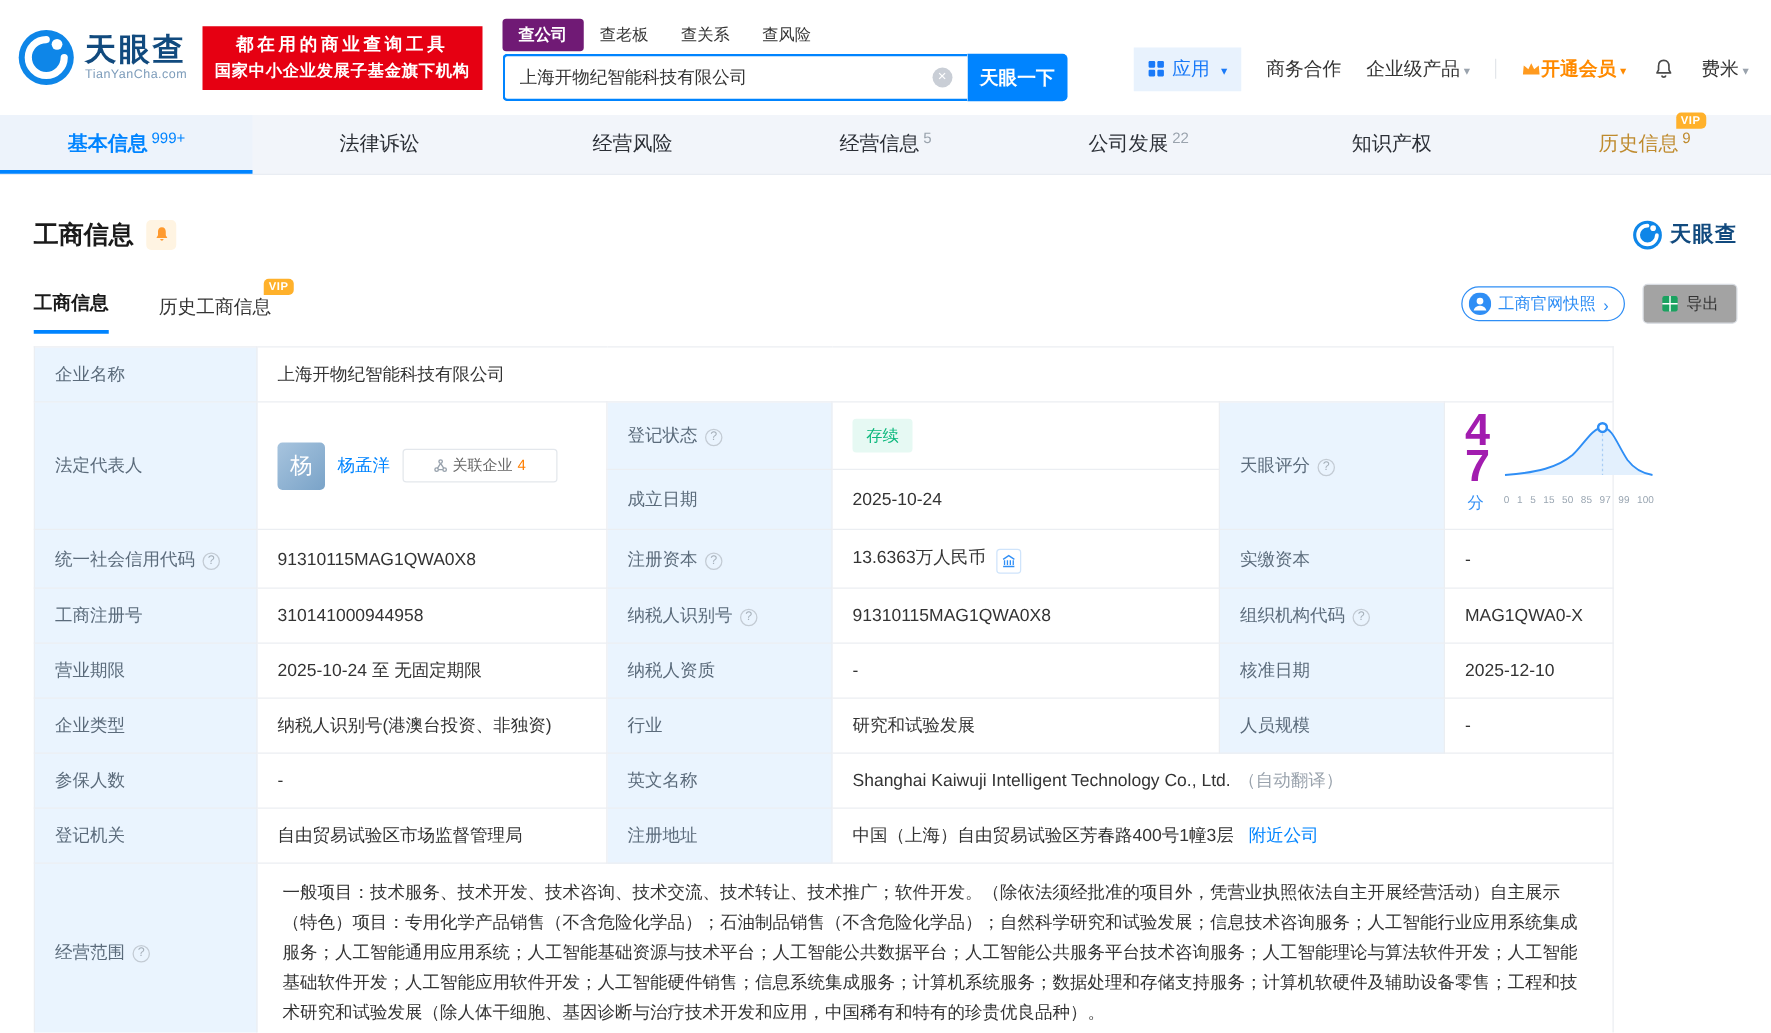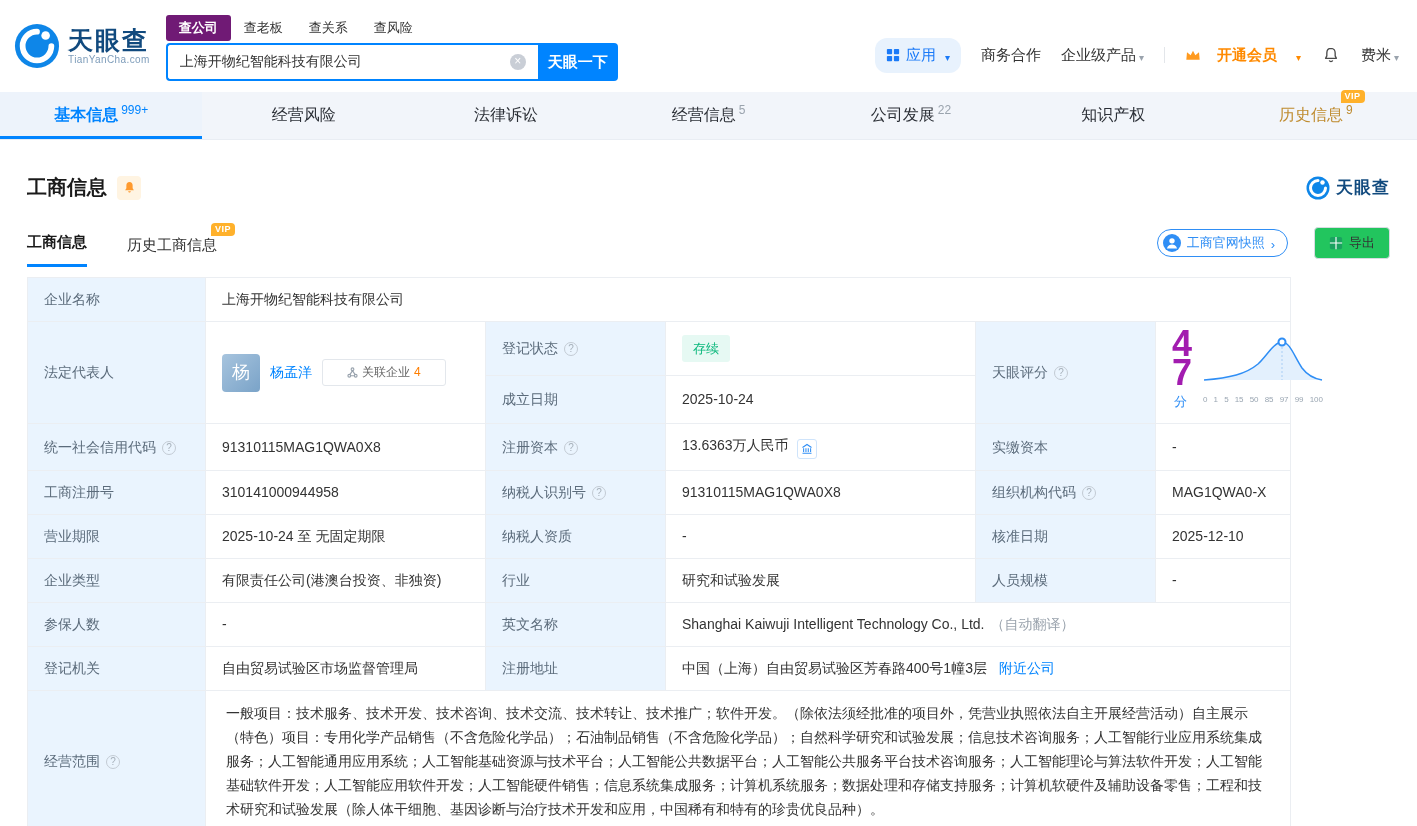--- a/index.html
+++ b/index.html
@@ -24,27 +24,27 @@
   .search-input { width:100%; height:38px; border:2px solid #0084ff; border-right:none;
     border-radius:4px 0 0 4px; padding:0 36px 0 12px; font-size:14px; color:#333; outline:none; font-family:inherit; }
   .clear-btn { position:absolute; right:12px; top:11px; width:16px; height:16px; background:#c9ced6;
     border-radius:50%; cursor:pointer; }
   .clear-btn::before { content:"×"; display:block; color:#fff; font-size:12px; line-height:15px; text-align:center; }
   .search-btn { width:80px; height:38px; background:#0084ff; color:#fff; border:none; font-size:15px;
     font-weight:bold; border-radius:0 4px 4px 0; cursor:pointer; font-family:inherit; }
 
   .topnav { margin-left:auto; display:flex; align-items:center; gap:20px; font-size:15px; color:#333; margin-top:18px; }
   .apps-btn { display:flex; align-items:center; gap:6px; background:#e8f2fd; color:#1a7af8;
-    padding:8px 11px; border-radius:12px; cursor:pointer; }
+    padding:8px 11px; border-radius:0; cursor:pointer; }
   .caret::after { content:"▾"; font-size:10px; margin-left:3px; }
   .caret.gray::after { color:#9aa3ad; }
   .caret.blue::after { color:#1a7af8; }
   .caret.orange::after { color:#ff8a00; }
   .nav-item { display:flex; align-items:center; cursor:pointer; white-space:nowrap; }
-  .nav-item.vip { color:#ff8a00; font-weight:bold; gap:16px; }
+  .nav-item.vip { color:#ff8a00; font-weight:bold; gap:0; }
   .vdivider { width:1px; height:16px; background:#e3e6ea; }
   .bell-btn { cursor:pointer; display:flex; align-items:center; }
 
   
   .main-tabs { height:48px; background:#f2f5fa; display:flex; border-bottom:1px solid #e9edf3; }
   .mtab { flex:1; display:flex; align-items:center; justify-content:center; font-size:16px; color:#2b2f36; cursor:pointer; }
   .mtab-inner { position:relative; display:inline-flex; align-items:center; }
   .mtab.active { color:#0084ff; font-weight:bold; box-shadow:inset 0 -3px 0 #0084ff; background:#edf3fb; }
   .mtab-badge { font-size:12px; color:#9aa3ad; margin-left:3px; transform:translateY(-6px); font-weight:normal; display:inline-block; }
   .mtab.active .mtab-badge { color:#0084ff; }
@@ -64,21 +64,21 @@
 
   .subtab-row { display:flex; align-items:flex-end; padding:26px 27px 0; }
   .subtab { font-size:15px; color:#333; cursor:pointer; padding-bottom:12px; position:relative; margin-right:40px; }
   .subtab.active { font-weight:bold; color:#1a1a1a; border-bottom:3px solid #0084ff; }
   .sub-vip { position:absolute; top:-13px; right:-18px; }
   .actions { margin-left:auto; display:flex; gap:14px; align-items:center; padding-bottom:8px; }
   .snapshot-btn { display:inline-flex; align-items:flex-end; gap:6px; border:1px solid #2f8ef5; color:#2f8ef5;
     background:#fff; border-radius:16px; padding:4px 12px 4px 5px; font-size:13px; cursor:pointer; }
   .snapshot-btn .chev::after { content:"›"; font-size:13px; color:#2f8ef5; }
   .export-btn { display:inline-flex; align-items:center; gap:6px; border:1px solid #d8dce2; color:#333;
-    background:#22c55e; border-radius:4px; padding:6px 14px; font-size:13px; cursor:pointer;margin-left:12px; }
+    background:#a3a3a3; border-radius:4px; padding:6px 14px; font-size:13px; cursor:pointer; }
 
   
   .info-table { width:1264px; margin:10px 27px 0; border-collapse:collapse; table-layout:fixed; font-size:14px; }
   .info-table td { border:1px solid #ebeef2; padding:11px 16px; vertical-align:middle; color:#333;
     line-height:21px; word-break:break-word; }
   td.lbl { background:#eaf4fe; color:#5b6b7b; }
   .help { display:inline-block; width:14px; height:14px; border:1px solid #c3cbd4; border-radius:50%;
     color:#a6b0ba; font-size:10px; line-height:12px; text-align:center; margin-left:6px;
     vertical-align:1px; cursor:pointer; }
   .help::before { content:"?"; }
@@ -115,20 +115,24 @@
       <circle cx="24" cy="24" r="23" fill="#0e86e8"></circle>
       <path d="M24 9 A15 15 0 1 0 39 24" fill="none" stroke="#fff" stroke-width="6" stroke-linecap="round"></path>
       <circle cx="33" cy="13" r="4.5" fill="#fff"></circle>
     </svg>
     <div>
       <div class="logo-cn">天眼查</div>
       <div class="logo-en">TianYanCha.com</div>
     </div>
   </div>
 
+  <div class="banner">
+    <div class="banner-l1">都在用的商业查询工具</div>
+    <div class="banner-l2">国家中小企业发展子基金旗下机构</div>
+  </div>
 
   <div class="search-block">
     <div class="search-tabs">
       <span class="stab active">查公司</span>
       <span class="stab">查老板</span>
       <span class="stab">查关系</span>
       <span class="stab">查风险</span>
     </div>
     <div class="search-row">
       <div class="search-input-wrap">
@@ -178,26 +182,26 @@
 
 <nav class="main-tabs">
   <div class="mtab active">
     <span class="mtab-inner">
       <span>基本信息</span>
       <span class="mtab-badge">999+</span>
     </span>
   </div>
   <div class="mtab">
     <span class="mtab-inner">
+        <span>法律诉讼</span>
+      </span>
+  </div>
+  <div class="mtab">
+    <span class="mtab-inner">
         <span>经营风险</span>
-      </span>
-  </div>
-  <div class="mtab">
-    <span class="mtab-inner">
-        <span>法律诉讼</span>
       </span>
   </div>
   <div class="mtab">
     <span class="mtab-inner">
       <span>经营信息</span>
       <span class="mtab-badge">5</span>
     </span>
   </div>
   <div class="mtab">
     <span class="mtab-inner">
@@ -360,21 +364,21 @@
     <td class="lbl"><span>营业期限</span></td>
     <td>2025-10-24 至 无固定期限</td>
     <td class="lbl"><span>纳税人资质</span></td>
     <td>-</td>
     <td class="lbl"><span>核准日期</span></td>
     <td>2025-12-10</td>
   </tr>
 
   <tr>
     <td class="lbl"><span>企业类型</span></td>
-    <td>有限责任公司(港澳台投资、非独资)</td>
+    <td>纳税人识别号(港澳台投资、非独资)</td>
     <td class="lbl"><span>行业</span></td>
     <td>研究和试验发展</td>
     <td class="lbl"><span>人员规模</span></td>
     <td>-</td>
   </tr>
 
   <tr>
     <td class="lbl"><span>参保人数</span></td>
     <td>-</td>
     <td class="lbl"><span>英文名称</span></td>

